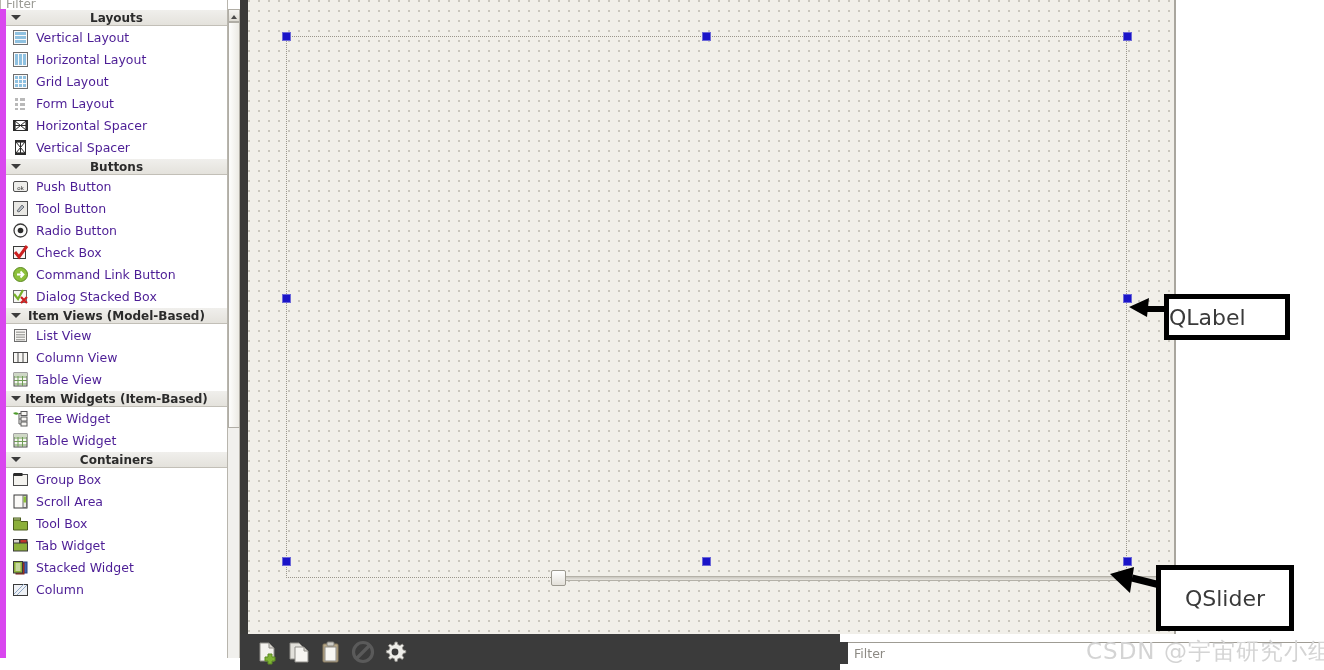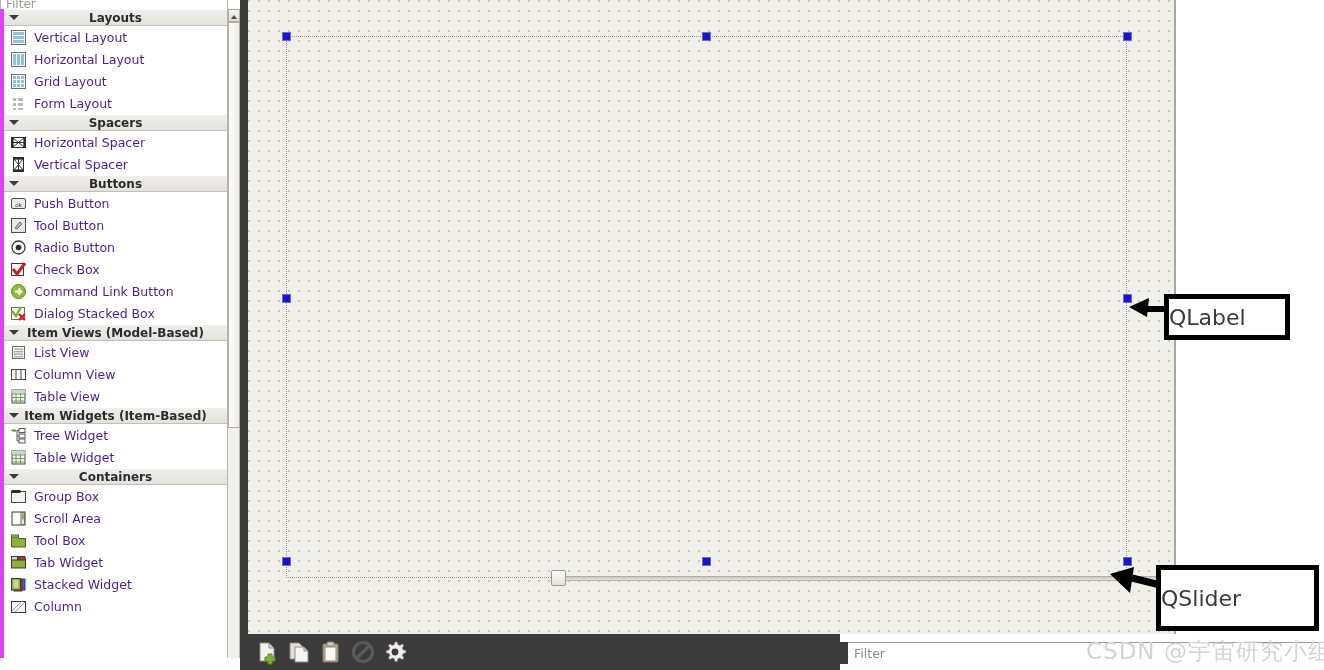--- a/index.html
+++ b/index.html
@@ -10,21 +10,21 @@
 
   
   #widgetbox{ position:absolute; left:0; top:0; width:240px; height:658px;
     background:#ffffff; overflow:hidden; }
 
   .filter-top{ position:absolute; left:0; top:-7px; width:228px; height:22px;
     background:#ffffff; border:1px solid #b8b5ad; border-top:none;
     font-size:12px; color:#9a9a94; padding:2px 5px 0 5px; line-height:18px; }
 
   .tree{ position:absolute; left:0; top:9px; width:228px; height:652px;
-    border-left:4px solid #d946ef; border-right:1px solid #b8b5ad;
+    border-left:6px solid #d946ef; border-right:1px solid #b8b5ad;
     background:#ffffff; }
 
   .cat{ display:flex; align-items:center; height:17px;
     background:linear-gradient(#f0efec,#e4e2dc);
     border-top:1px solid #ffffff; border-bottom:1px solid #c2bfb7;
     position:relative; }
   .cat .arrow{ position:absolute; left:5px; top:5px; width:0;height:0;
     border-left:5px solid transparent;border-right:5px solid transparent;
     border-top:5px solid #3c3c3c; }
   .cat .ctext{ flex:1; text-align:center; font-size:12px; font-weight:bold;
@@ -160,24 +160,20 @@
                 <rect x="3" y="3" width="3" height="3"></rect>
                 <rect x="8" y="3" width="5" height="3"></rect>
                 <rect x="3" y="8" width="3" height="3"></rect>
                 <rect x="8" y="8" width="5" height="3"></rect>
                 <rect x="3" y="13" width="3" height="2"></rect>
                 <rect x="8" y="13" width="5" height="2"></rect>
               </g>
             </svg></span>
           <span>Form Layout</span>
         </div>
-        <div class="cat">
-          <span class="arrow"></span>
-          <span class="ctext">Spacers</span>
-        </div>
         <div class="item">
           <span class="ico"><svg viewBox="0 0 17 17" width="17" height="17">
               <rect x="1.5" y="3.5" width="14" height="10" fill="#ffffff" stroke="#2b2b2b"></rect>
               <path d="M3 4 L14 13 M14 4 L3 13 M3 8.5 L14 8.5" stroke="#2b2b2b"></path>
               <rect x="2" y="4" width="1.6" height="9" fill="#2b2b2b"></rect>
               <rect x="13.4" y="4" width="1.6" height="9" fill="#2b2b2b"></rect>
             </svg></span>
           <span>Horizontal Spacer</span>
         </div>
         <div class="item">
@@ -393,21 +389,21 @@
     <path d="M4 12 L24 3 L22 22 Z" fill="#000"></path>
   </svg>
   <div class="callout" style="left:1164px;top:294px;width:126px;height:46px;">
     <span>QLabel</span>
   </div>
 
   <svg class="arrowsvg" style="left:1108px;top:565px;width:62px;height:32px;" viewBox="0 0 62 32">
     <path d="M60 22 L24 13" stroke="#000" stroke-width="7" fill="none"></path>
     <path d="M2 9 L26 2 L22 28 Z" fill="#000"></path>
   </svg>
-  <div class="callout" style="left:1156px;top:565px;width:163px;height:66px;">
+  <div class="callout" style="left:1156px;top:565px;width:138px;height:66px;justify-content:center;">
     <span>QSlider</span>
   </div>
 
   <div id="bottombar">
 
     <div class="tbicon">
       <svg viewBox="0 0 26 26" width="26" height="26">
         <path d="M6 4 h9 l5 5 v13 h-14 z" fill="#f4f2ee" stroke="#8f8d88"></path>
         <path d="M15 4 v5 h5 z" fill="#d7d4cd" stroke="#8f8d88"></path>
         <path d="M14 15 h4 v3 h3 v4 h-3 v3 h-4 v-3 h-3 v-4 h3 z" fill="#7fb335" stroke="#5d8a23"></path>

